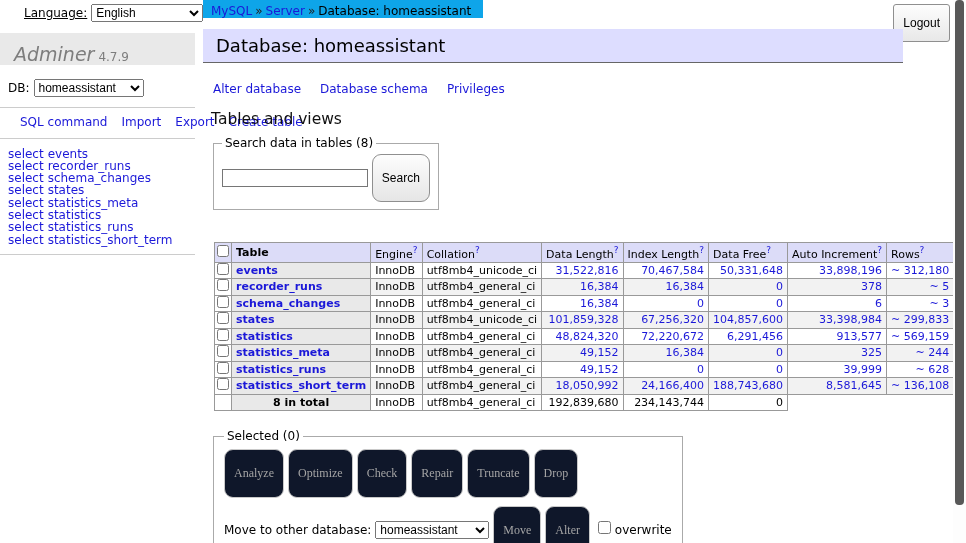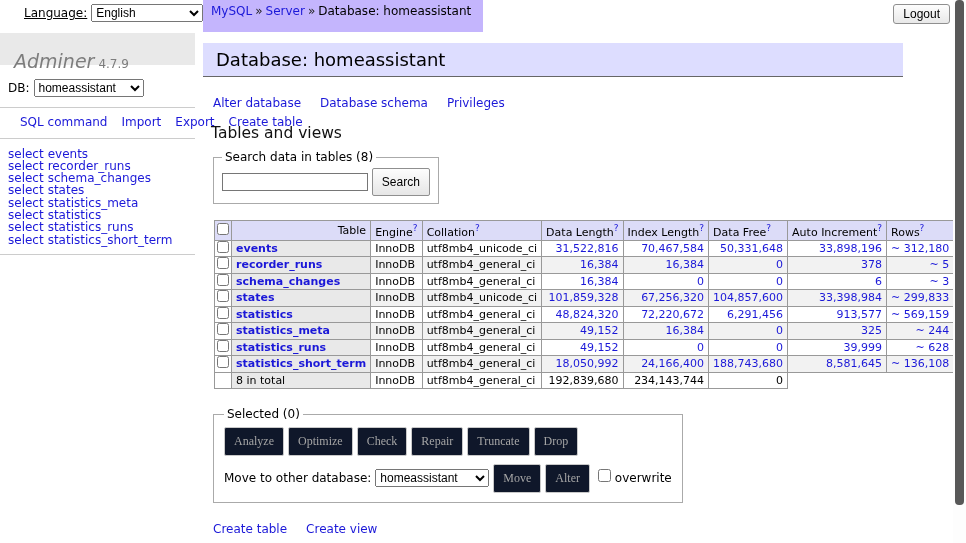--- a/index.html
+++ b/index.html
@@ -3,68 +3,68 @@
 <meta charset="utf-8">
 <style>
   * { margin:0; padding:0; box-sizing:border-box; }
   html,body { width:966px; height:543px; background:#fff; overflow:hidden;
     font-family:"DejaVu Sans","Liberation Sans",sans-serif; font-size:12px; color:#000; }
   a { color:#1b18d8; text-decoration:none; cursor:pointer; }
 
   
   .lang-row { position:absolute; left:24px; top:4px; white-space:nowrap;text-decoration:underline; }
   .lang-row select { width:112px; margin-left:4px; font-size:12px; }
-  .logout-btn { position:absolute; right:16px; top:4px; font-size:12px; padding:2px 9px;
+  .logout-btn { position:absolute; right:16px; top:4px; font-size:12px; padding:11px 9px;
     background:linear-gradient(#fdfdfd,#e8e8e8); border:1px solid #8f8f8f; border-radius:3px; cursor:pointer;text-align:right; }
 
   
   .sidebar { position:absolute; left:0; top:0; width:195px; }
   .sidebar h1 { margin-top:33px; height:32px; background:#e9e9e9; color:#7d7d7d;
-    font-weight:normal; padding:13px 0 0 14px; white-space:nowrap; }
+    font-weight:normal; padding:6px 0 0 14px; white-space:nowrap; }
   .sidebar h1 .brand { font-style:italic; font-size:19px; }
   .sidebar h1 .ver { font-size:12px; margin-left:4px; }
   .db-row { margin:14px 0 10px 8px; }
   .db-row select { width:110px; margin-left:4px; font-size:12px; }
   .sidebar hr { border:0; border-top:1px solid #ccc; margin:0; }
   .side-actions { padding:8px 0 8px 20px; line-height:13.5px; width:186px; }
   .side-actions a { margin-right:14px; white-space:nowrap; }
   .table-list { padding:9px 0 8px 8px; line-height:12.3px; font-size:12px; white-space:nowrap; }
   .table-list .tl-row a { margin-right:4px; }
 
   
   .content { position:absolute; left:203px; top:0; width:700px; }
-  .breadcrumb { display:inline-block; background:#c4b5fd; height:32px; line-height:22px;
+  .breadcrumb { display:inline-block; background:#0ea5e9; height:18px; line-height:22px;
     padding:0 12px 0 8px; white-space:nowrap; }
   .breadcrumb .sep { color:#222; margin:0 3px; }
   h2.page-title { margin-top:11px; background:#ddddff; border-bottom:1px solid #666;
     font-weight:normal; font-size:18px; padding:6px 0 6px 13px; }
   .nav-links { margin:19px 0 0 10px; }
   .nav-links a { margin-right:19px; }
   h3 { font-weight:normal; font-size:15.5px; margin:14px 0 0 8px; color:#111; }
 
-  fieldset { border:1px solid #aaa; margin:8px 0 0 10px; padding:4px 8px 7px; display:inline-block; }
+  fieldset { border:1px solid #aaa; margin:8px 0 16px 10px; padding:4px 8px 7px; display:inline-block; }
   legend { font-size:12px; padding:0 3px; }
   .search-fs input[type=text] { width:146px; height:18px; font-size:12px; border:1px solid #767676; padding:1px 3px; }
-  .btn { font-size:12px; padding:6px 9px; background:linear-gradient(#fdfdfd,#e6e6e6);
-    border:1px solid #8f8f8f; border-radius:2px; cursor:pointer; }
+  .btn { font-size:12px; padding:16px 9px; background:linear-gradient(#fdfdfd,#e6e6e6);
+    border:1px solid #8f8f8f; border-radius:9px; cursor:pointer; }
   .btn:disabled { color:#a5a5a5; background:#0f172a; border-color:#c9c9c9; cursor:default;font-family:Liberation Serif, serif; }
 
   
   table.db-tables { border-collapse:collapse; margin:16px 0 0 11px; font-size:11px; white-space:nowrap; }
   .db-tables td, .db-tables th { border:1px solid #999; padding:1px 4px; height:16.5px; }
   .db-tables thead th, .db-tables thead td { background:#dcdcf8; font-weight:normal; text-align:left; }
-  .db-tables thead th.col-table { font-weight:normal; text-align:right; }
+  .db-tables thead th.col-table { font-weight:bold; text-align:left; }
   .db-tables sup a { font-size:9px; }
   .db-tables td.check, .db-tables thead td.check { text-align:center; width:17px; padding:0 2px; background:#fff; }
   .db-tables thead td.check { background:#dcdcf8; }
   .db-tables th.name { background:#e9e9e9; text-align:left; width:112px; }
   .db-tables th.name a { font-weight:bold; }
   .db-tables td.num { text-align:right; }
   .db-tables tr.odd td:not(.check) { background:#f2f2f2; }
-  .db-tables tr.total th.name { font-weight:normal; }
+  .db-tables tr.total th.name { font-weight:bold;text-align:center; }
   .db-tables tr.total td.num { color:#000; }
   .col-engine { width:42px; } .col-collation { width:96px; }
   .col-dl { width:68px; } .col-il { width:70px; } .col-df { width:63px; }
   .col-ai { width:76px; } .col-rows { width:55px; } .col-comment { width:55px; }
   .db-tables input[type=checkbox] { width:12px; height:12px; }
 
   
   .selected-fs { margin-top:18px; padding:6px 10px 9px; }
   .selected-fs .btnrow .btn { margin-right:4px; }
   .selected-fs .moverow { margin-top:8px; white-space:nowrap; }

